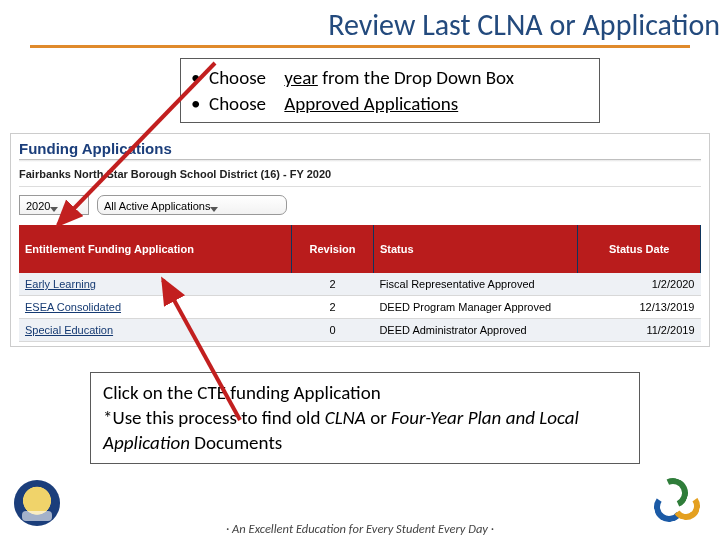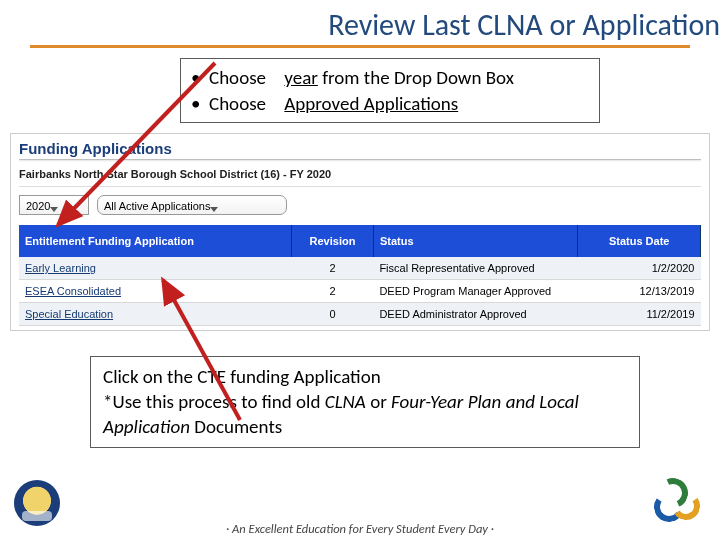--- a/index.html
+++ b/index.html
@@ -67,25 +67,25 @@
     height: 20px;
   }
   .sel .tri {
     width: 0; height: 0;
     border-left: 4px solid transparent;
     border-right: 4px solid transparent;
     border-top: 5px solid #555;
   }
   .tbl { width: 100%; border-collapse: collapse; font-size: 11px; }
   .tbl th {
-    background: #1d4ed8;
+    background: #b91c1c;
     color: #fff;
     font-weight: bold;
     text-align: left;
-    padding: 10px 6px;
+    padding: 18px 6px;
     border-right: 1px solid #0f345d;
   }
   .tbl th.c  { text-align: center; }
   .tbl td {
     padding: 5px 6px;
     border-bottom: 1px solid #d8d8d8;
   }
   .tbl tr.alt td { background: #eef1f5; }
   .tbl td.link { color: #153a72; text-decoration: underline; }
   .tbl td.c { text-align: center; }

